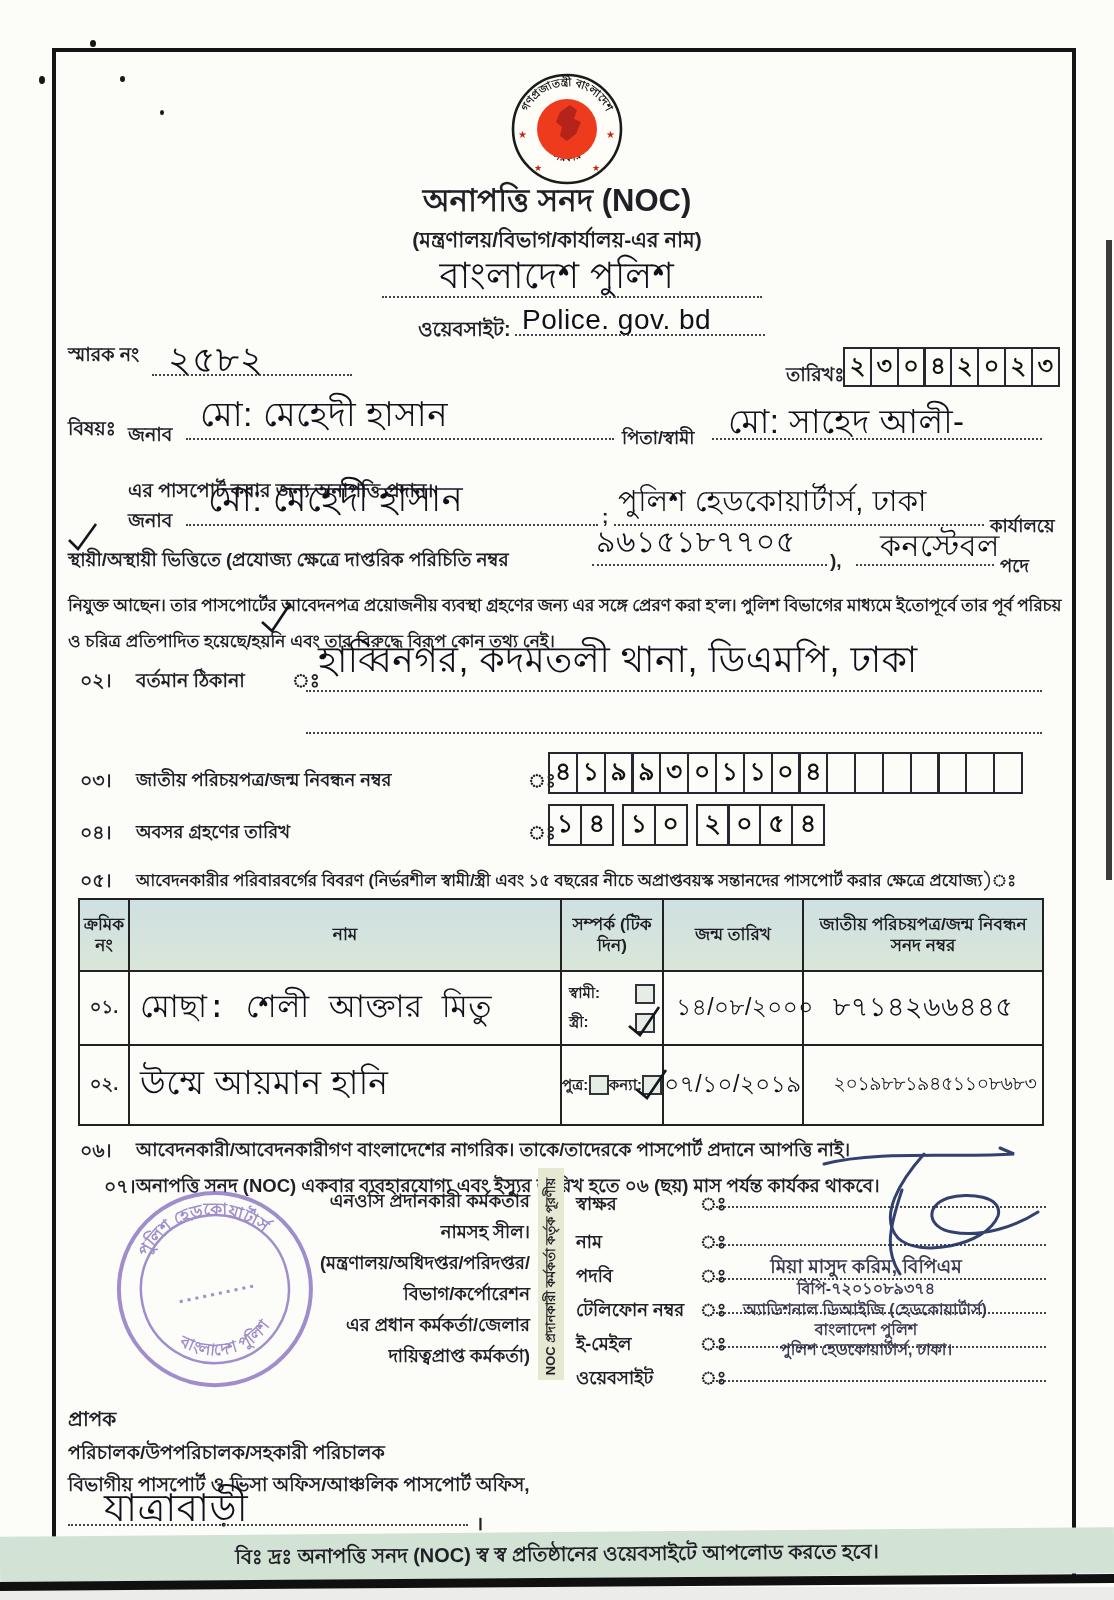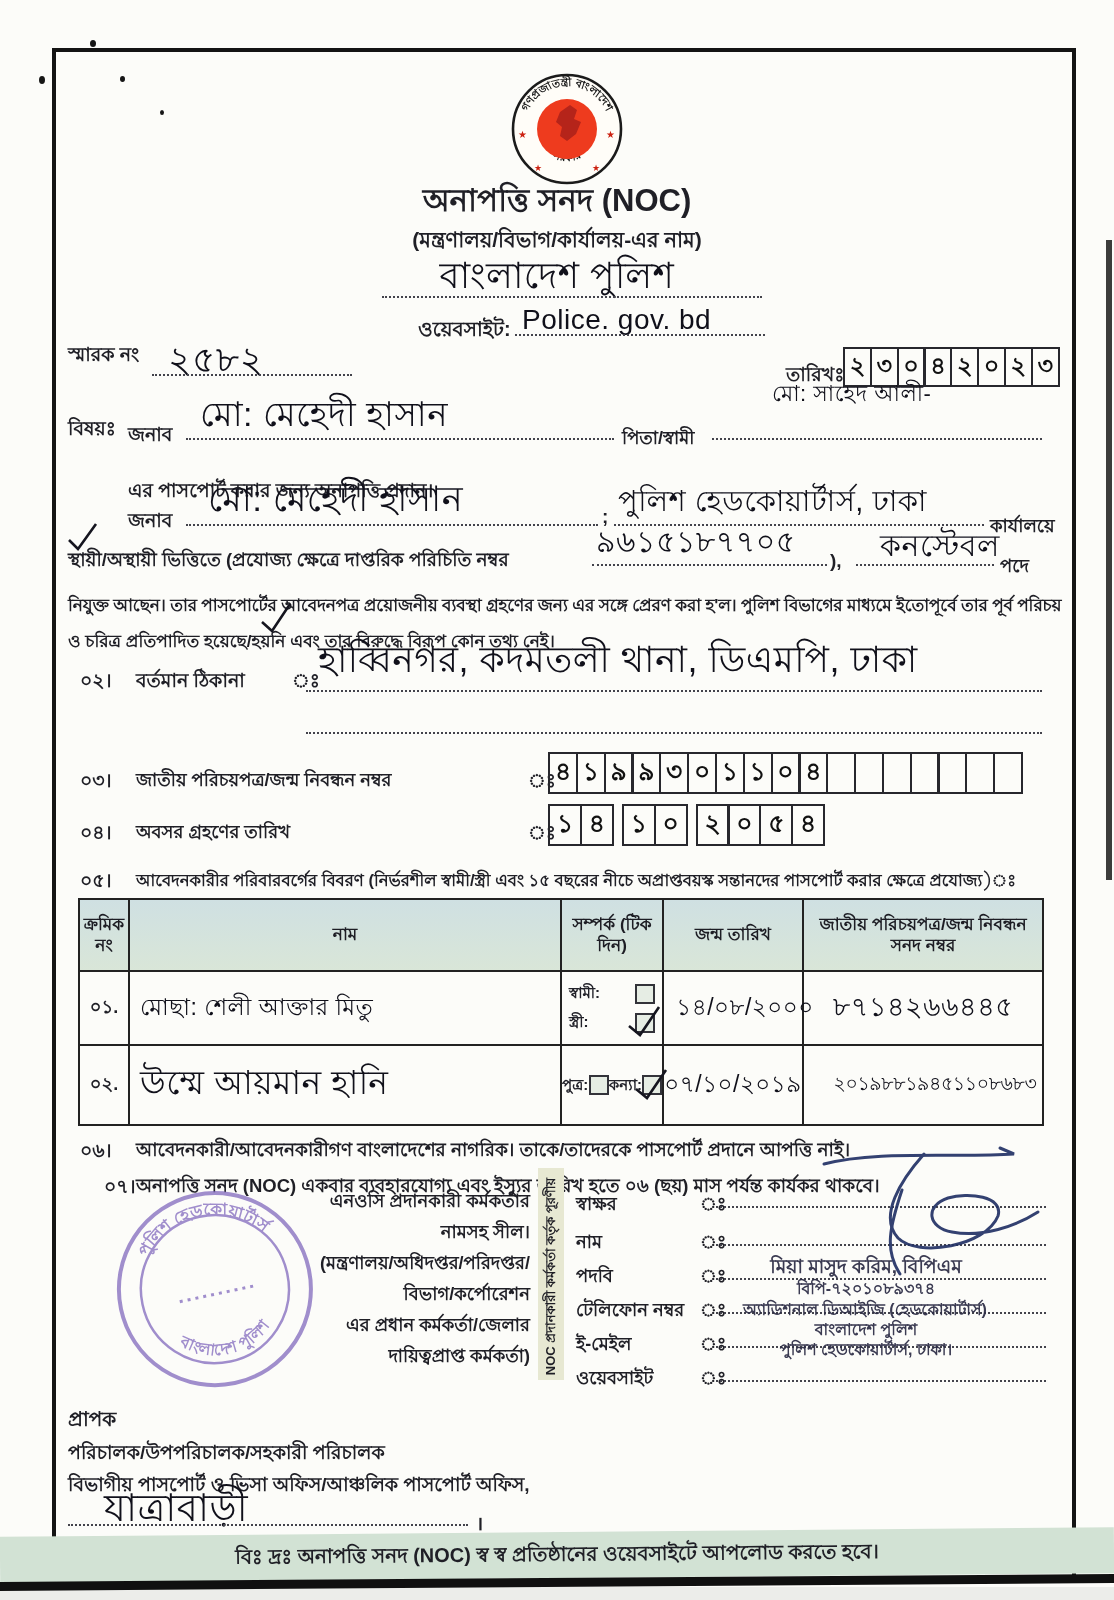--- a/index.html
+++ b/index.html
@@ -97,21 +97,21 @@
     <div class="dbox" style="width:29px;height:40px;font-size:24px;">
         <span>৩</span>
       </div>
   </div>
 
   <div class="abs txt" style="left:68px;top:414px;font-size:19px;">বিষয়ঃ</div>
   <div class="abs txt" style="left:128px;top:420px;font-size:19px;">জনাব</div>
   <div class="abs hw" style="left:200px;top:388px;font-size:34px;">মো: মেহেদী হাসান</div>
   <div class="abs dots" style="left:186px;top:438px;width:428px;"></div>
   <div class="abs txt" style="left:622px;top:424px;font-size:18px;">পিতা/স্বামী</div>
-  <div class="abs hw" style="left:728px;top:376px;font-size:22px;margin-left:44px;">মো: সাহেদ আলী-</div>
+  <div class="abs hw" style="left:728px;top:396px;font-size:33px;">মো: সাহেদ আলী-</div>
   <div class="abs dots" style="left:712px;top:438px;width:330px;"></div>
   <div class="abs txt" style="left:128px;top:456px;font-size:19px;margin-top:20px;">এর পাসপোর্ট করার জন্য অনাপত্তি প্রদান।</div>
 
   <div class="abs txt" style="left:128px;top:506px;font-size:19px;">জনাব</div>
   <div class="abs hw" style="left:208px;top:472px;font-size:35px;">মো: মেহেদী হাসান</div>
   <div class="abs dots" style="left:186px;top:524px;width:412px;"></div>
   <div class="abs txt" style="left:602px;top:506px;font-size:19px;">;</div>
   <div class="abs hw" style="left:618px;top:478px;font-size:29px;">পুলিশ হেডকোয়ার্টার্স, ঢাকা</div>
   <div class="abs dots" style="left:614px;top:524px;width:370px;"></div>
   <div class="abs txt" style="left:990px;top:512px;font-size:18px;">কার্যালয়ে</div>
@@ -242,21 +242,21 @@
 
   <div class="abs ftable" style="left:78px;top:898px;">
     <div class="fcell fhead">ক্রমিক নং</div>
     <div class="fcell fhead">নাম</div>
     <div class="fcell fhead">সম্পর্ক (টিক দিন)</div>
     <div class="fcell fhead">জন্ম তারিখ</div>
     <div class="fcell fhead">জাতীয় পরিচয়পত্র/জন্ম নিবন্ধন সনদ নম্বর</div>
 
     <div class="fcell txt" style="font-size:18px;">০১.</div>
     <div class="fcell" style="justify-content:flex-start;padding-left:10px;">
-      <span class="hw" style="font-size:23px;">মোছা: শেলী আক্তার মিতু</span>
+      <span class="hw" style="font-size:31px;font-family:Liberation Mono, monospace;">মোছা: শেলী আক্তার মিতু</span>
     </div>
     <div class="fcell" style="flex-direction:column;justify-content:center;">
       <div class="relline">
         <span class="rellbl">স্বামী:</span>
         <span class="cb"></span>
       </div>
       <div class="relline" style="position:relative;">
         <span class="rellbl">স্ত্রী:</span>
         <span class="cb"></span>
         <svg width="38" height="34" viewBox="0 0 38 34" style="position:absolute;right:-8px;top:-6px;">

